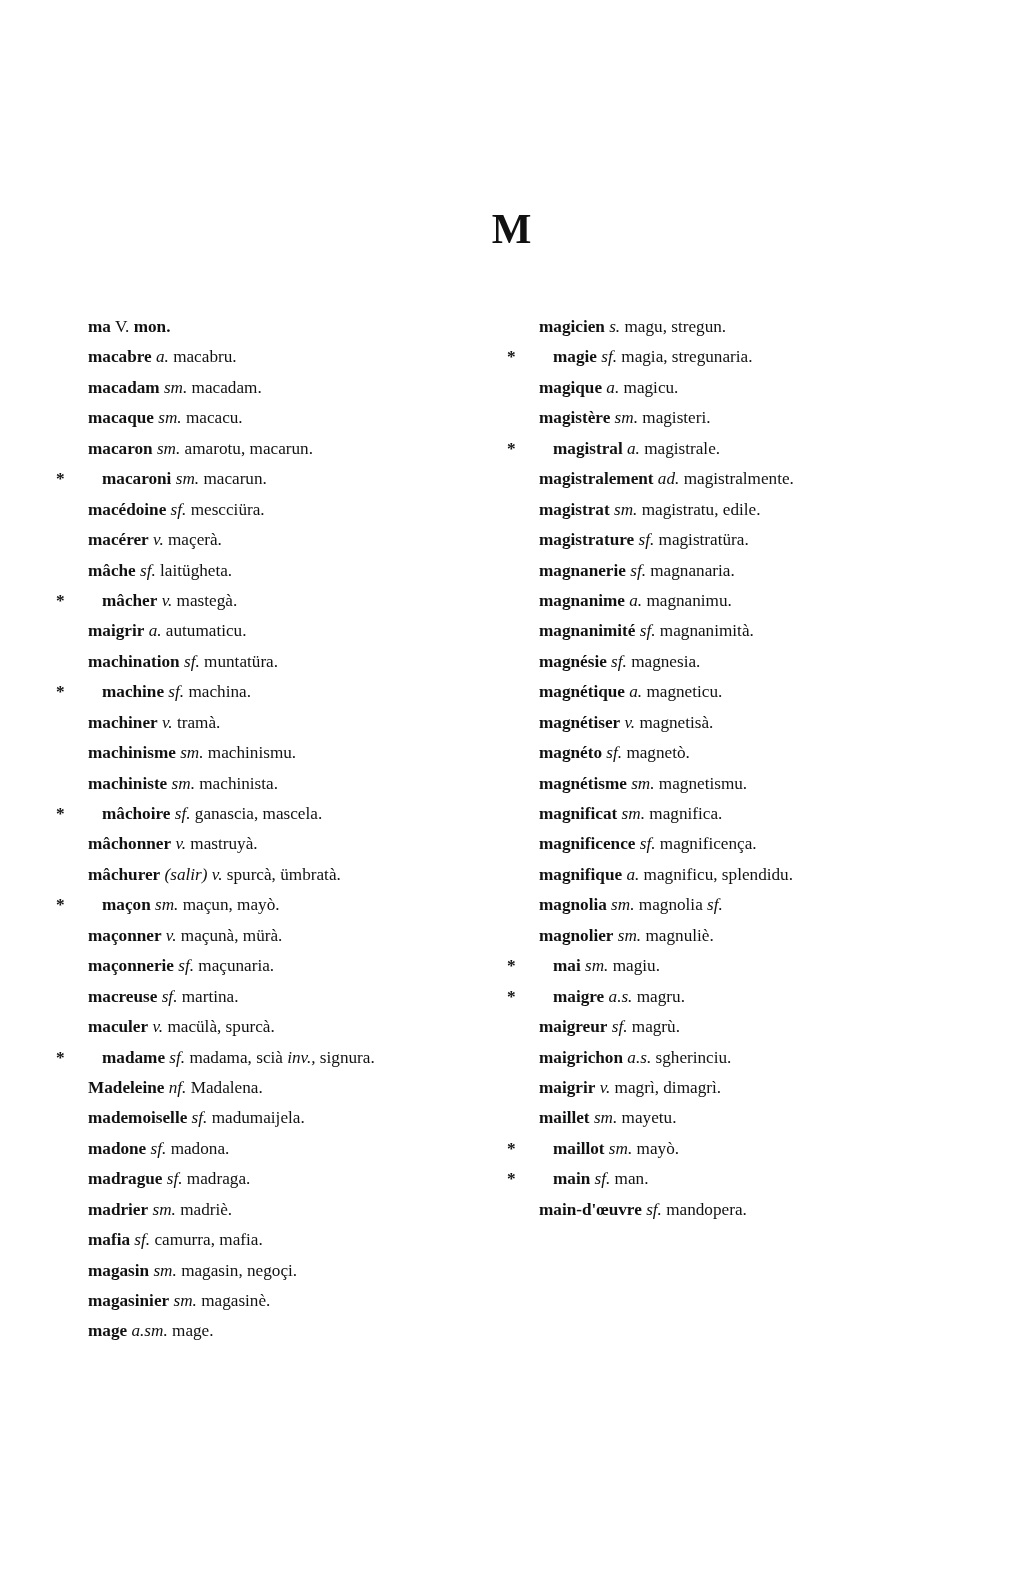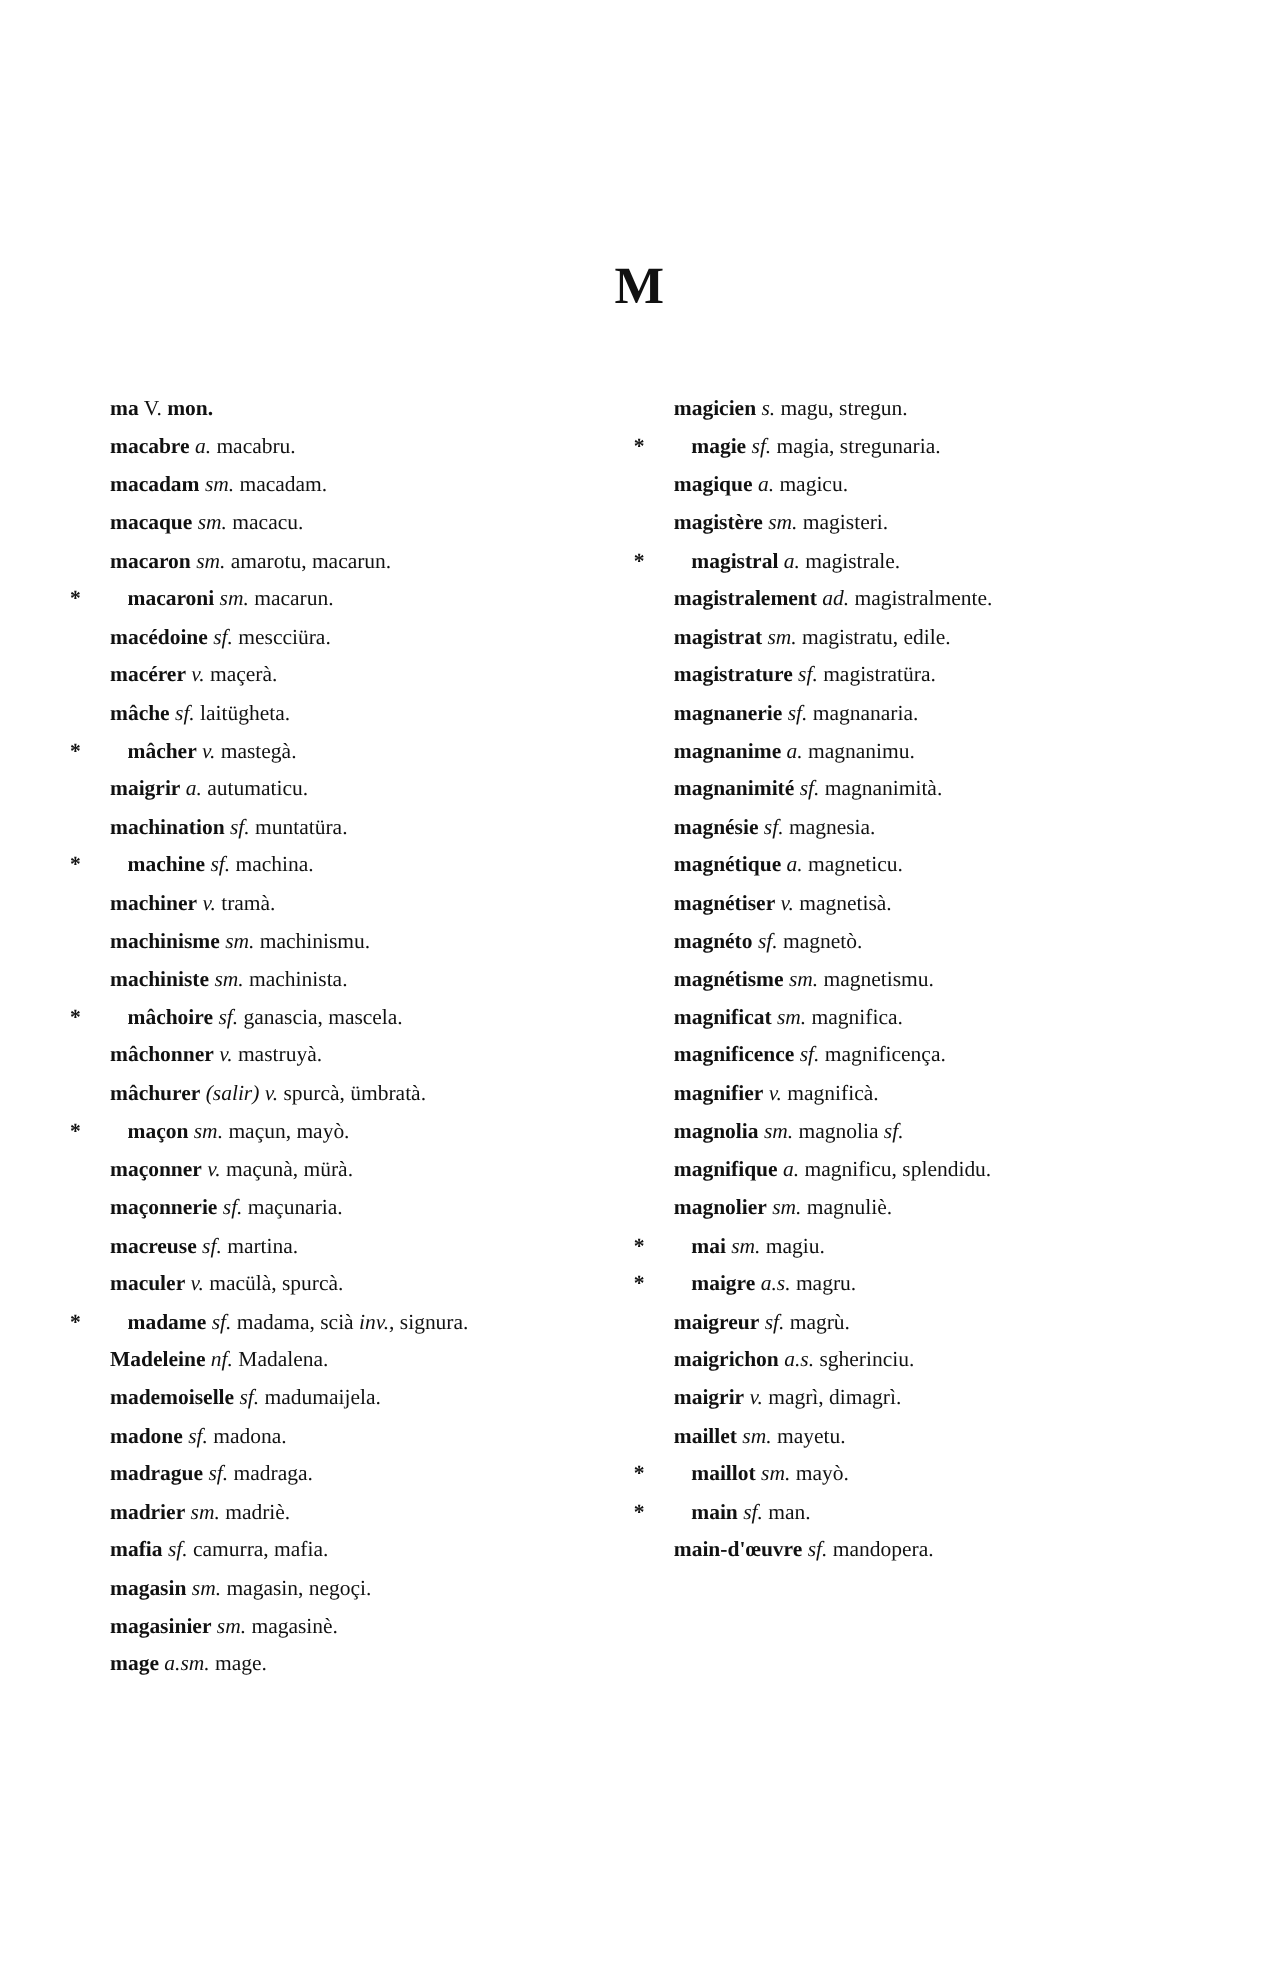--- a/index.html
+++ b/index.html
@@ -131,23 +131,22 @@
         <div class="entry"><span class="hw">magnanerie</span><span class="pos"> sf.</span><span class="gloss"> magnanaria.</span></div>
         <div class="entry"><span class="hw">magnanime</span><span class="pos"> a.</span><span class="gloss"> magnanimu.</span></div>
         <div class="entry"><span class="hw">magnanimité</span><span class="pos"> sf.</span><span class="gloss"> magnanimità.</span></div>
         <div class="entry"><span class="hw">magnésie</span><span class="pos"> sf.</span><span class="gloss"> magnesia.</span></div>
         <div class="entry"><span class="hw">magnétique</span><span class="pos"> a.</span><span class="gloss"> magneticu.</span></div>
         <div class="entry"><span class="hw">magnétiser</span><span class="pos"> v.</span><span class="gloss"> magnetisà.</span></div>
         <div class="entry"><span class="hw">magnéto</span><span class="pos"> sf.</span><span class="gloss"> magnetò.</span></div>
         <div class="entry"><span class="hw">magnétisme</span><span class="pos"> sm.</span><span class="gloss"> magnetismu.</span></div>
         <div class="entry"><span class="hw">magnificat</span><span class="pos"> sm.</span><span class="gloss"> magnifica.</span></div>
         <div class="entry"><span class="hw">magnificence</span><span class="pos"> sf.</span><span class="gloss"> magnificença.</span></div>
-        <div class="entry"><span class="hw">magnifier</span><span class="pos"> v.</span><span class="gloss"> magnificà.</span></div>
+        <div class="entry"><span class="hw">magnifique</span><span class="pos"> a.</span><span class="gloss"> magnificu, splendidu.</span></div>
         <div class="entry"><span class="hw">magnolia</span><span class="pos"> sm.</span><span class="gloss"> magnolia </span><span class="pos">sf.</span></div>
-        <div class="entry"><span class="hw">magnifique</span><span class="pos"> a.</span><span class="gloss"> magnificu, splendidu.</span></div>
         <div class="entry"><span class="hw">magnolier</span><span class="pos"> sm.</span><span class="gloss"> magnuliè.</span></div>
         <div class="entry star"><span class="star-mark">*</span><span class="hw">mai</span><span class="pos"> sm.</span><span class="gloss"> magiu.</span></div>
         <div class="entry star"><span class="star-mark">*</span><span class="hw">maigre</span><span class="pos"> a.s.</span><span class="gloss"> magru.</span></div>
         <div class="entry"><span class="hw">maigreur</span><span class="pos"> sf.</span><span class="gloss"> magrù.</span></div>
         <div class="entry"><span class="hw">maigrichon</span><span class="pos"> a.s.</span><span class="gloss"> sgherinciu.</span></div>
         <div class="entry"><span class="hw">maigrir</span><span class="pos"> v.</span><span class="gloss"> magrì, dimagrì.</span></div>
         <div class="entry"><span class="hw">maillet</span><span class="pos"> sm.</span><span class="gloss"> mayetu.</span></div>
         <div class="entry star"><span class="star-mark">*</span><span class="hw">maillot</span><span class="pos"> sm.</span><span class="gloss"> mayò.</span></div>
         <div class="entry star"><span class="star-mark">*</span><span class="hw">main</span><span class="pos"> sf.</span><span class="gloss"> man.</span></div>
         <div class="entry"><span class="hw">main-d'œuvre</span><span class="pos"> sf.</span><span class="gloss"> mandopera.</span></div>

